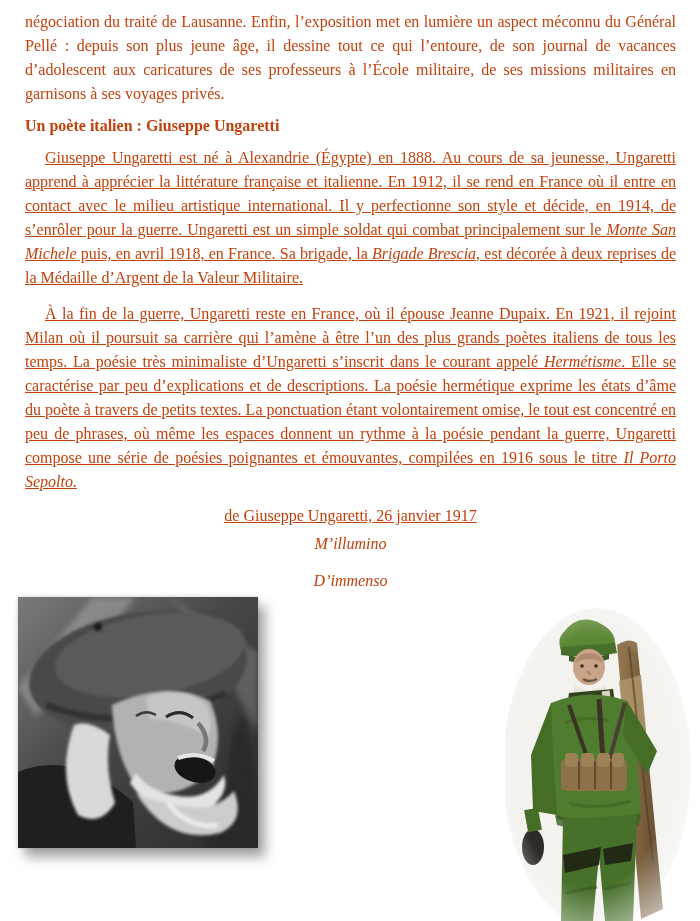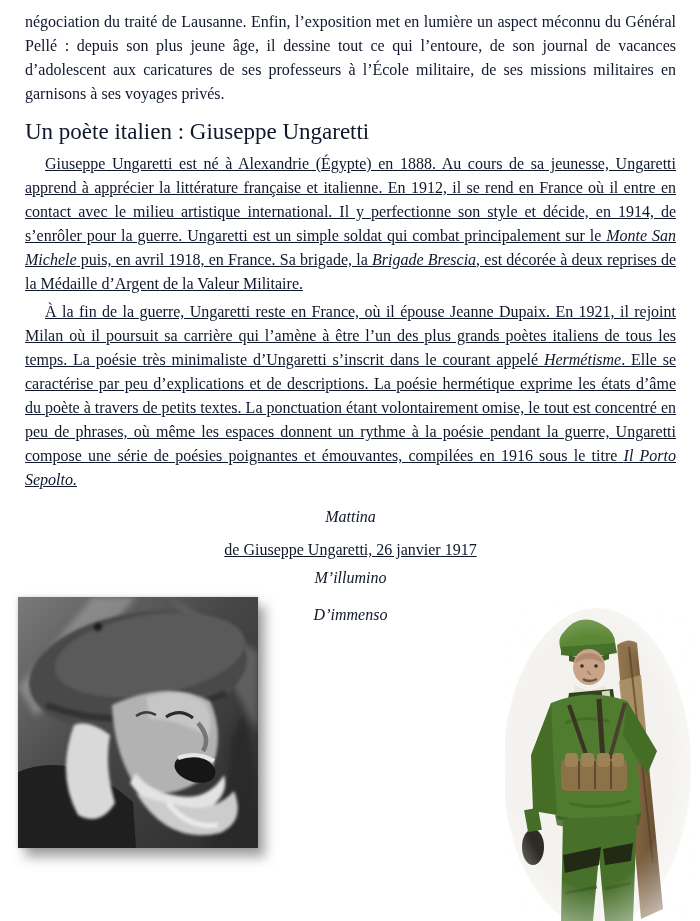--- a/index.html
+++ b/index.html
@@ -3,38 +3,38 @@
 <meta charset="utf-8">
 <style>
   html, body { margin: 0; padding: 0; background: #ffffff; }
   .page {
     position: relative;
     width: 700px;
     height: 921px;
     background: #ffffff;
     overflow: hidden;
     font-family: "Liberation Serif", serif;
-    color: #0f172a;
+    color: #c2410c;
   }
   .content { padding: 10px 24px 0 25px; }
   .body-text {
     font-size: 16px;
     line-height: 24px;
     text-align: justify;
     margin: 0;
   }
   .indent { text-indent: 20px; text-decoration: underline; }
   .heading {
     font-family: "Liberation Serif", serif;
-    font-size: 23px;
+    font-size: 16px;
     line-height: 24px;
-    font-weight: normal;
-    margin: 14px 0 8px 0;
-  }
-  .p3 { margin-top: 4px; }
+    font-weight: bold;
+    margin: 8px 0 8px 0;
+  }
+  .p3 { margin-top: 12px; }
   .poem-line {
     font-size: 16px;
     line-height: 22px;
     text-align: center;
     margin: 0;
   }
   .italic-line { font-style: italic; }
   .poem-title { margin-top: 14px; }
   .poem-attr  { margin-top: 11px; text-decoration: underline; }
   .poem-l1    { margin-top: 6px; }
@@ -59,21 +59,20 @@
 <div class="page">
   <div class="content">
     <p class="body-text"><span>négociation du traité de Lausanne. Enfin, l’exposition met en lumière un aspect méconnu du Général Pellé : depuis son plus jeune âge, il dessine tout ce qui l’entoure, de son journal de vacances d’adolescent aux caricatures de ses professeurs à l’École militaire, de ses missions militaires en garnisons à ses voyages privés.</span></p>
 
     <h2 class="heading">Un poète italien : Giuseppe Ungaretti</h2>
 
     <p class="body-text indent"><span>Giuseppe Ungaretti est né à Alexandrie (Égypte) en 1888. Au cours de sa jeunesse, Ungaretti apprend à apprécier la littérature française et italienne. En 1912, il se rend en France où il entre en contact avec le milieu artistique international. Il y perfectionne son style et décide, en 1914, de s’enrôler pour la guerre. Ungaretti est un simple soldat qui combat principalement sur le </span><span class="it">Monte San Michele</span><span> puis, en avril 1918, en France. Sa brigade, la </span><span class="it">Brigade Brescia</span><span>, est décorée à deux reprises de la Médaille d’Argent de la Valeur Militaire.</span></p>
 
     <p class="body-text indent p3"><span>À la fin de la guerre, Ungaretti reste en France, où il épouse Jeanne Dupaix. En 1921, il rejoint Milan où il poursuit sa carrière qui l’amène à être l’un des plus grands poètes italiens de tous les temps. La poésie très minimaliste d’Ungaretti s’inscrit dans le courant appelé </span><span class="it">Hermétisme</span><span>. Elle se caractérise par peu d’explications et de descriptions. La poésie hermétique exprime les états d’âme du poète à travers de petits textes. La ponctuation étant volontairement omise, le tout est concentré en peu de phrases, où même les espaces donnent un rythme à la poésie pendant la guerre, Ungaretti compose une série de poésies poignantes et émouvantes, compilées en 1916 sous le titre </span><span class="it">Il Porto Sepolto.</span></p>
 
-    <p class="poem-line italic-line poem-title">Mattina</p>
     <p class="poem-line poem-attr">de Giuseppe Ungaretti, 26 janvier 1917</p>
     <p class="poem-line italic-line poem-l1">M’illumino</p>
     <p class="poem-line italic-line poem-l2">D’immenso</p>
   </div>
 
   <figure class="photo photo-left" role="img" aria-label="Portrait noir et blanc de Giuseppe Ungaretti âgé, riant, portant un béret">
     <svg viewBox="0 0 240 251" preserveAspectRatio="none">
       <defs>
         <linearGradient id="bgL" x1="0" y1="0" x2="1" y2="1">
           <stop offset="0" stop-color="#7a7a7a"></stop>

